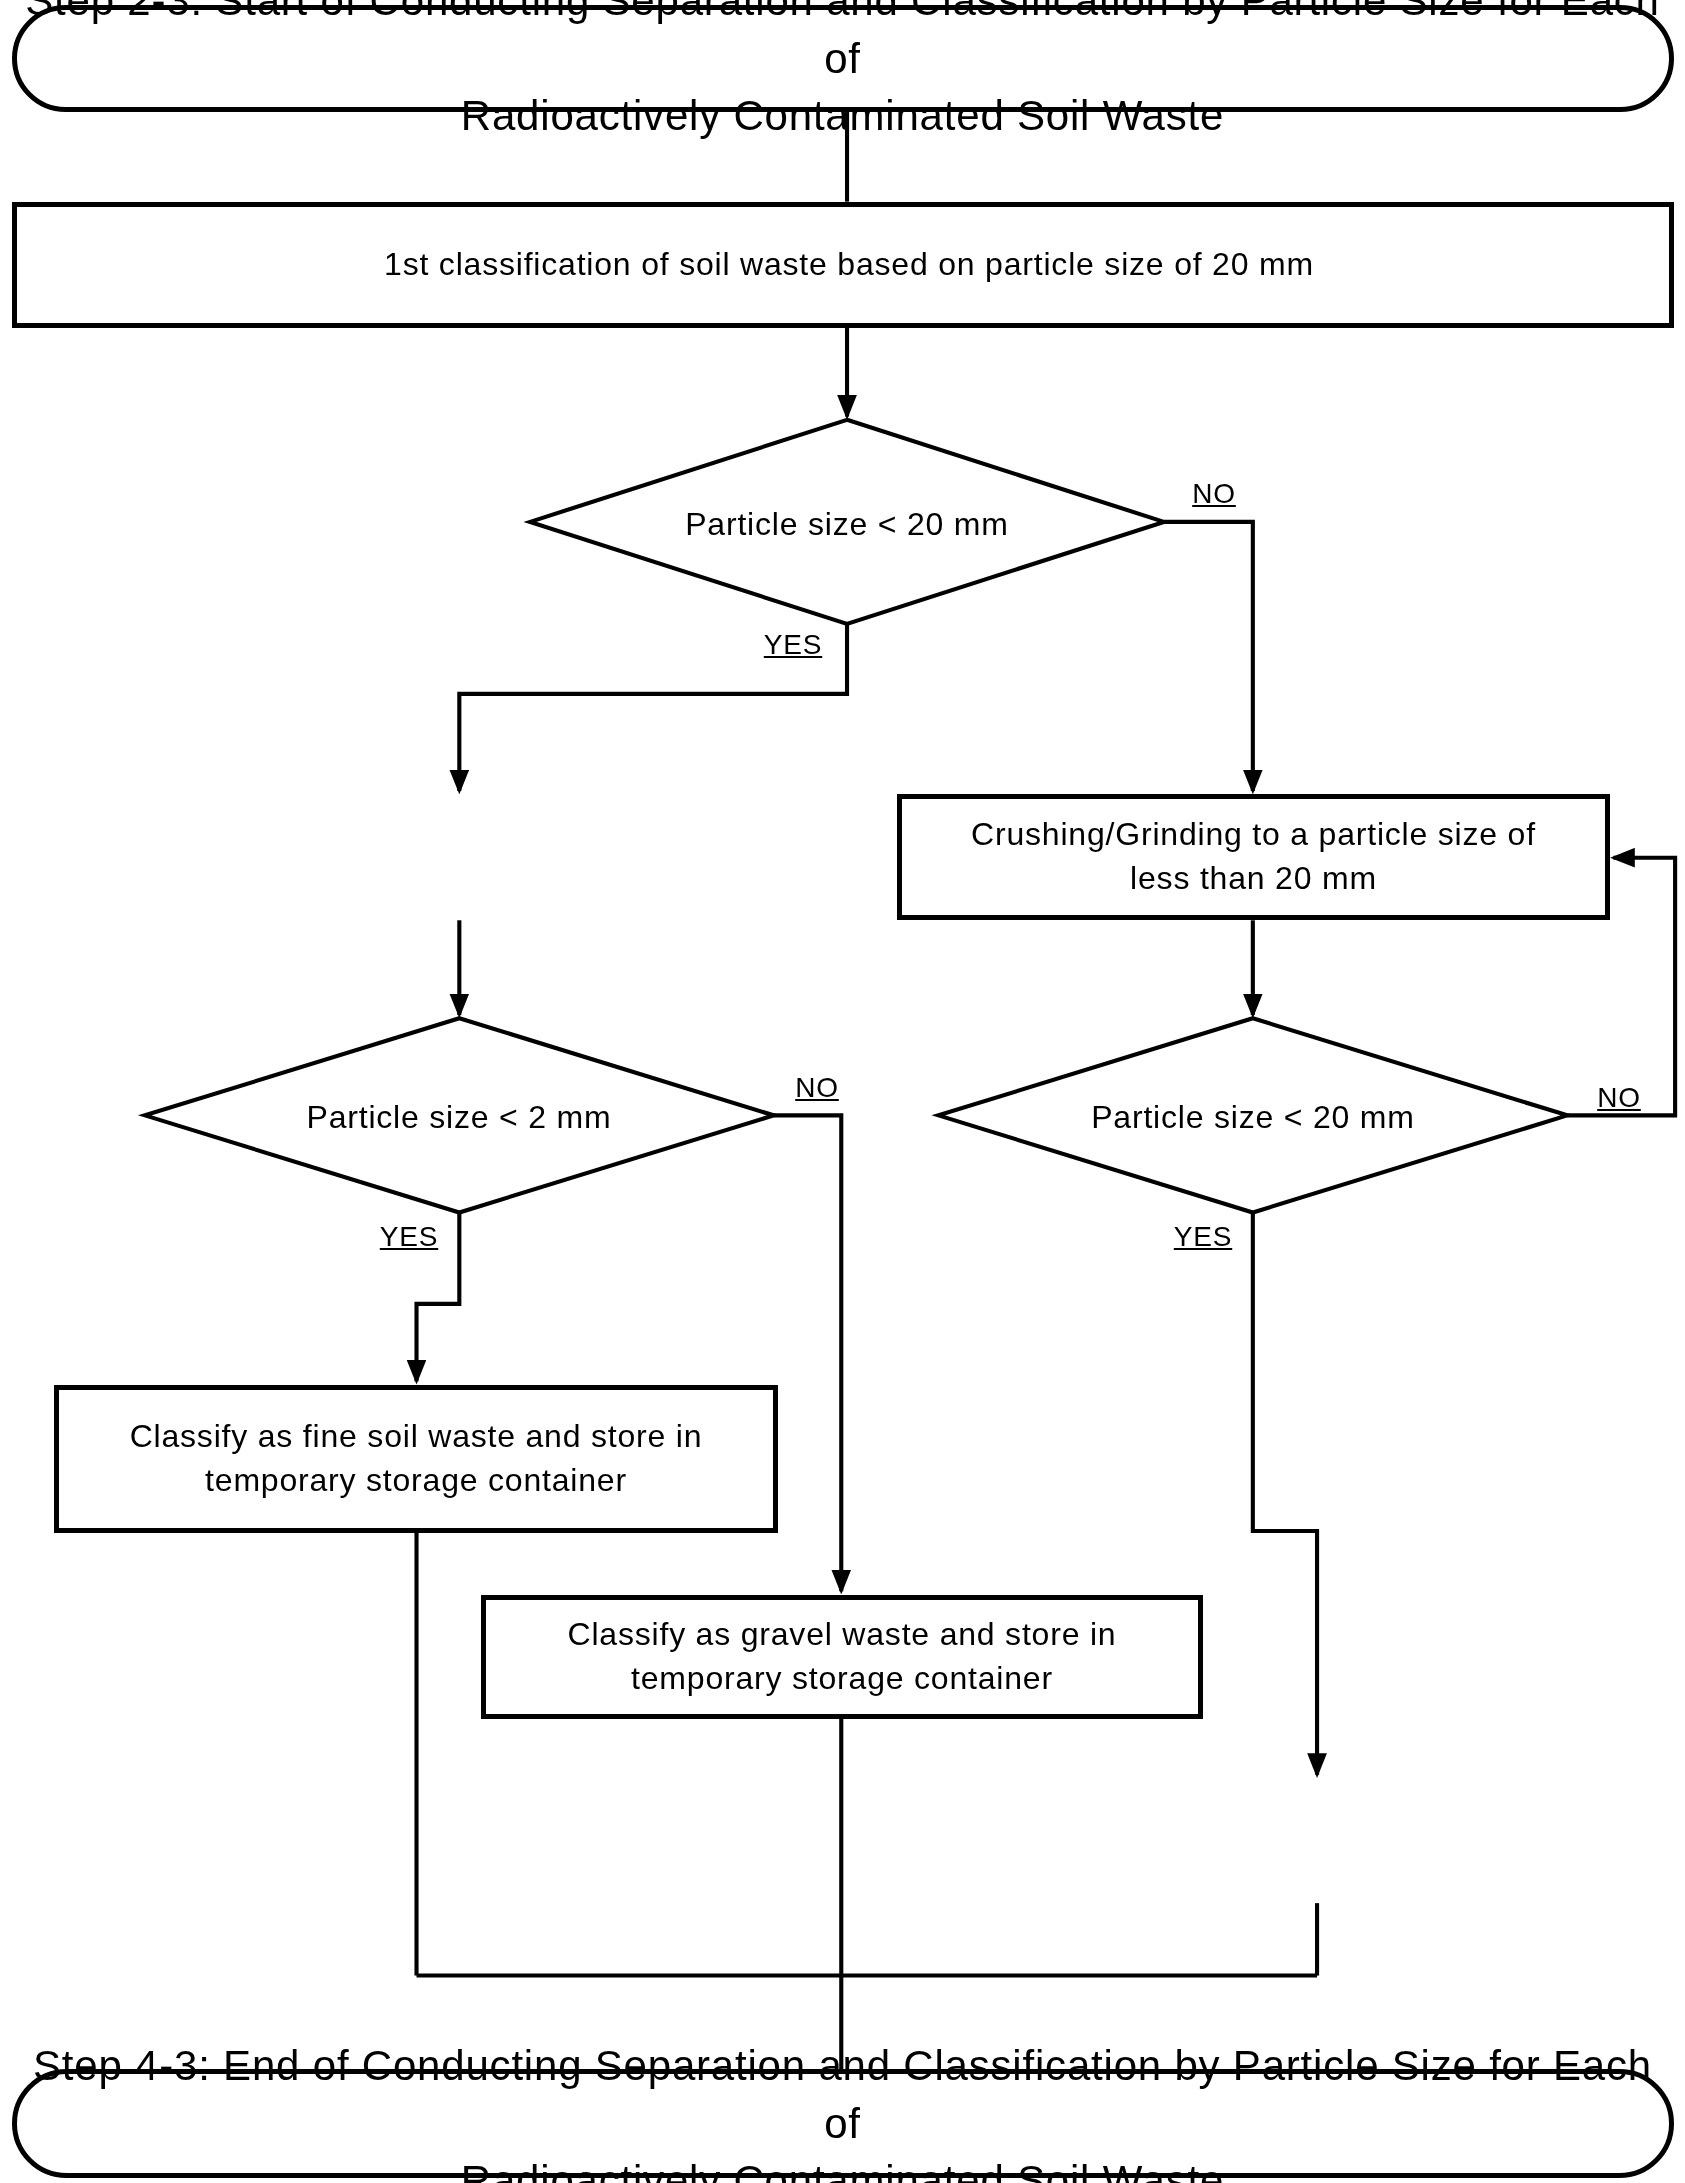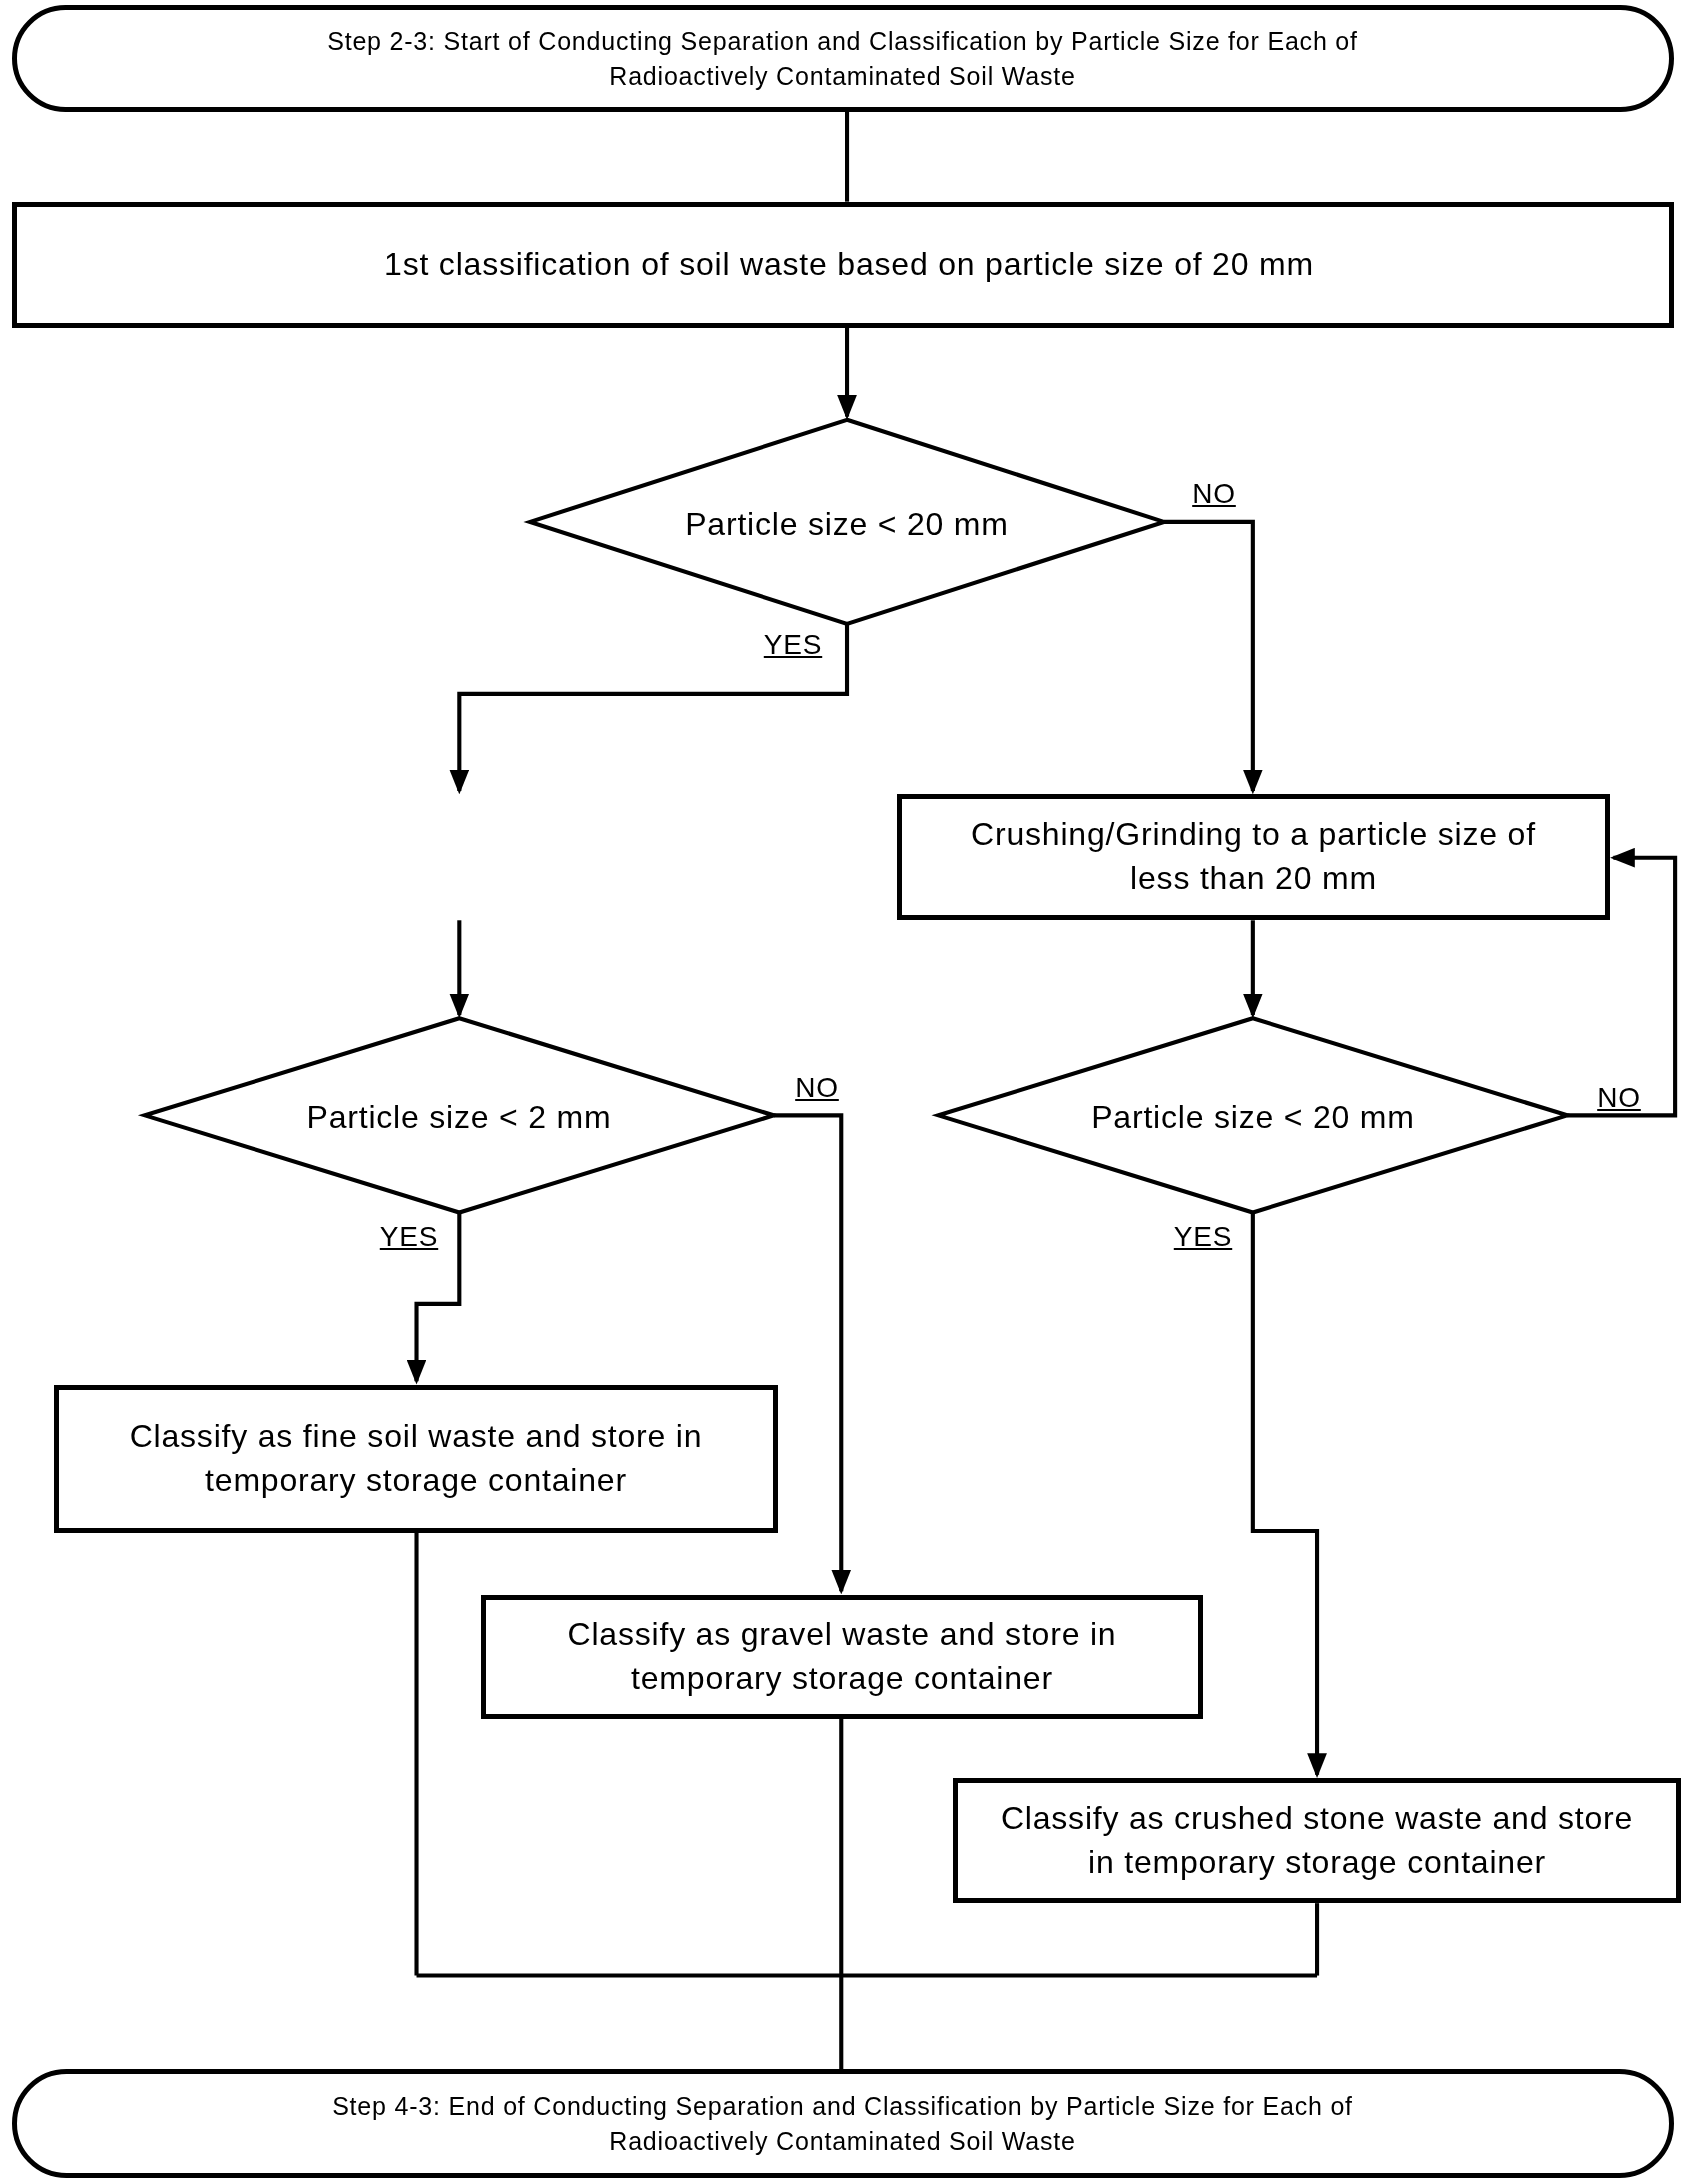--- a/index.html
+++ b/index.html
@@ -32,21 +32,21 @@
     justify-content: center;
     text-align: center;
   }
   .node .txt {
     display: block;
     white-space: pre-line;
   }
   .terminator {
     border-radius: 55px;
     border-width: 5.8px;
-    font-size: 25px;
+    font-size: 42px;
     line-height: 1.38;
     letter-spacing: 0.8px;
   }
   .process {
     font-size: 32px;
     line-height: 1.36;
     letter-spacing: 0.8px;
   }
   .diamond-label {
     position: absolute;
@@ -122,24 +122,20 @@
   <div class="node process" style="left:54px; top:1385px; width:724px; height:148px;">
     <span class="txt">Classify as fine soil waste and store in
 temporary storage container</span>
   </div>
 
   <div class="node process" style="left:481px; top:1595px; width:722px; height:124px;align-items:center;">
     <span class="txt">Classify as gravel waste and store in
 temporary storage container</span>
   </div>
 
-  <div class="node process" style="left:953px; top:1778px; width:728px; height:125px;">
-    <span class="txt">Classify as crushed stone waste and store
-in temporary storage container</span>
-  </div>
 
   <div class="diamond-label" style="left:847px; top:524px;">Particle size &lt; 20 mm</div>
   <div class="diamond-label" style="left:459px; top:1117px;">Particle size &lt; 2 mm</div>
   <div class="diamond-label" style="left:1253px; top:1117px;">Particle size &lt; 20 mm</div>
 
   <div class="branch-label" style="left:793px;  top:645px;">YES</div>
   <div class="branch-label" style="left:1214px; top:494px;">NO</div>
   <div class="branch-label" style="left:409px;  top:1237px;">YES</div>
   <div class="branch-label" style="left:817px;  top:1088px;">NO</div>
   <div class="branch-label" style="left:1203px; top:1237px;">YES</div>

